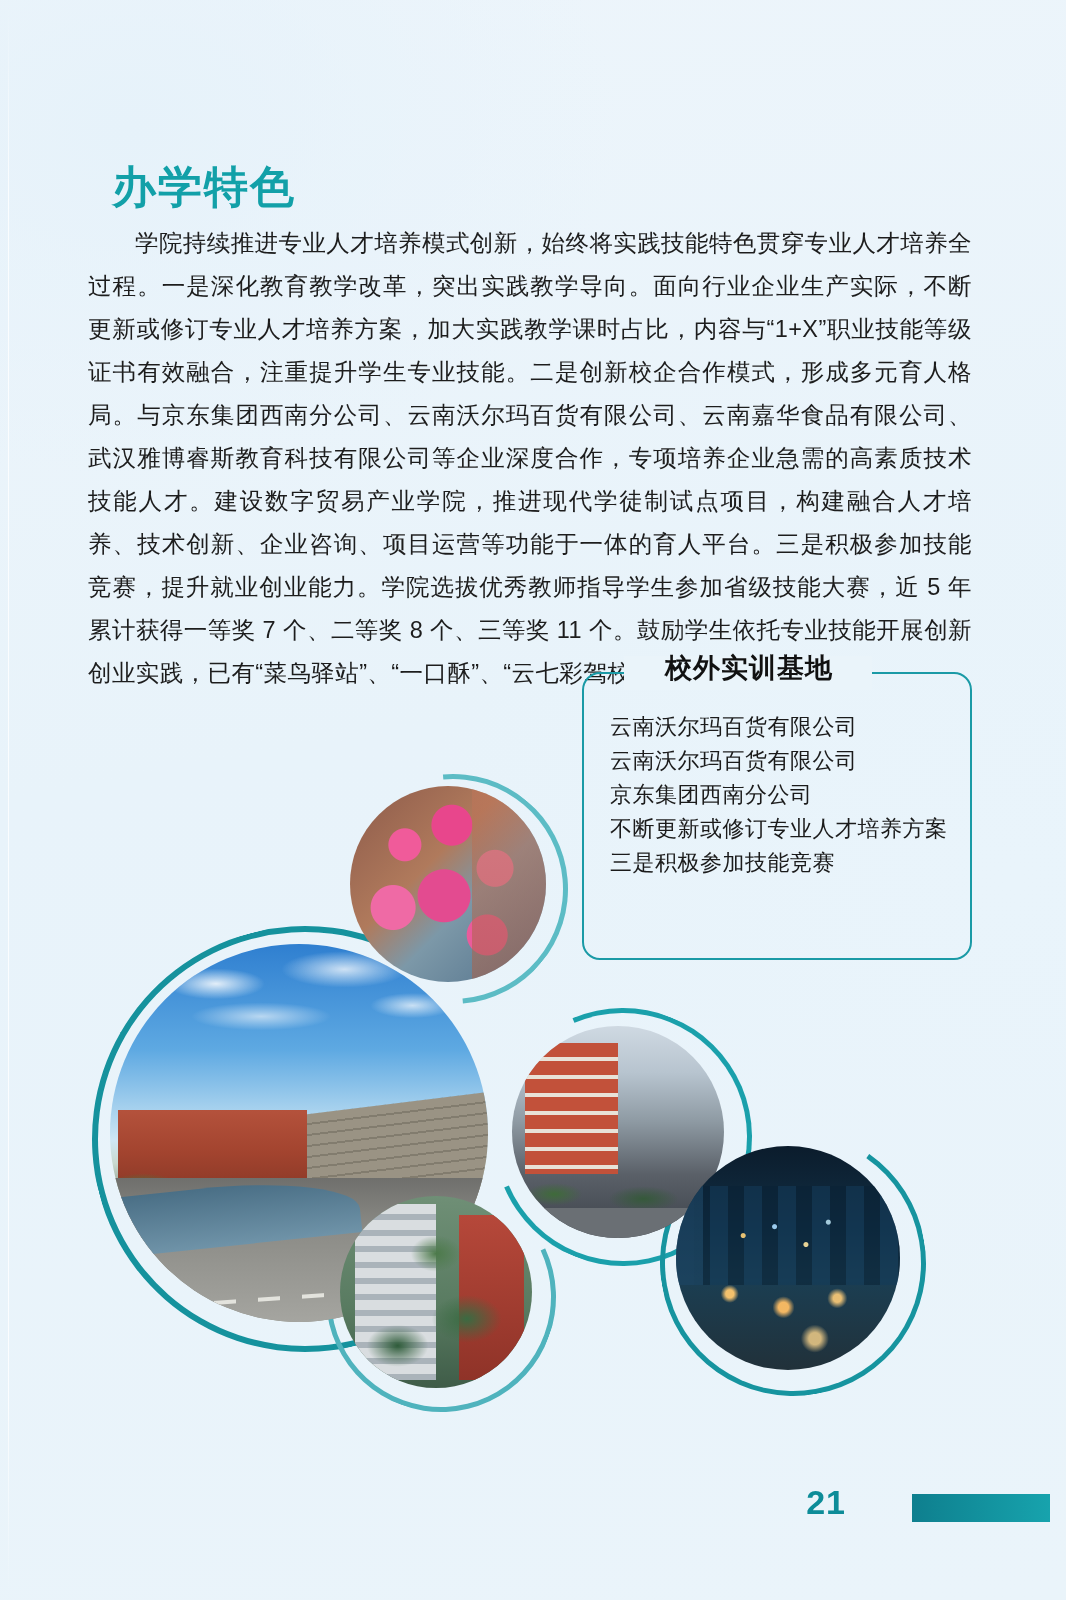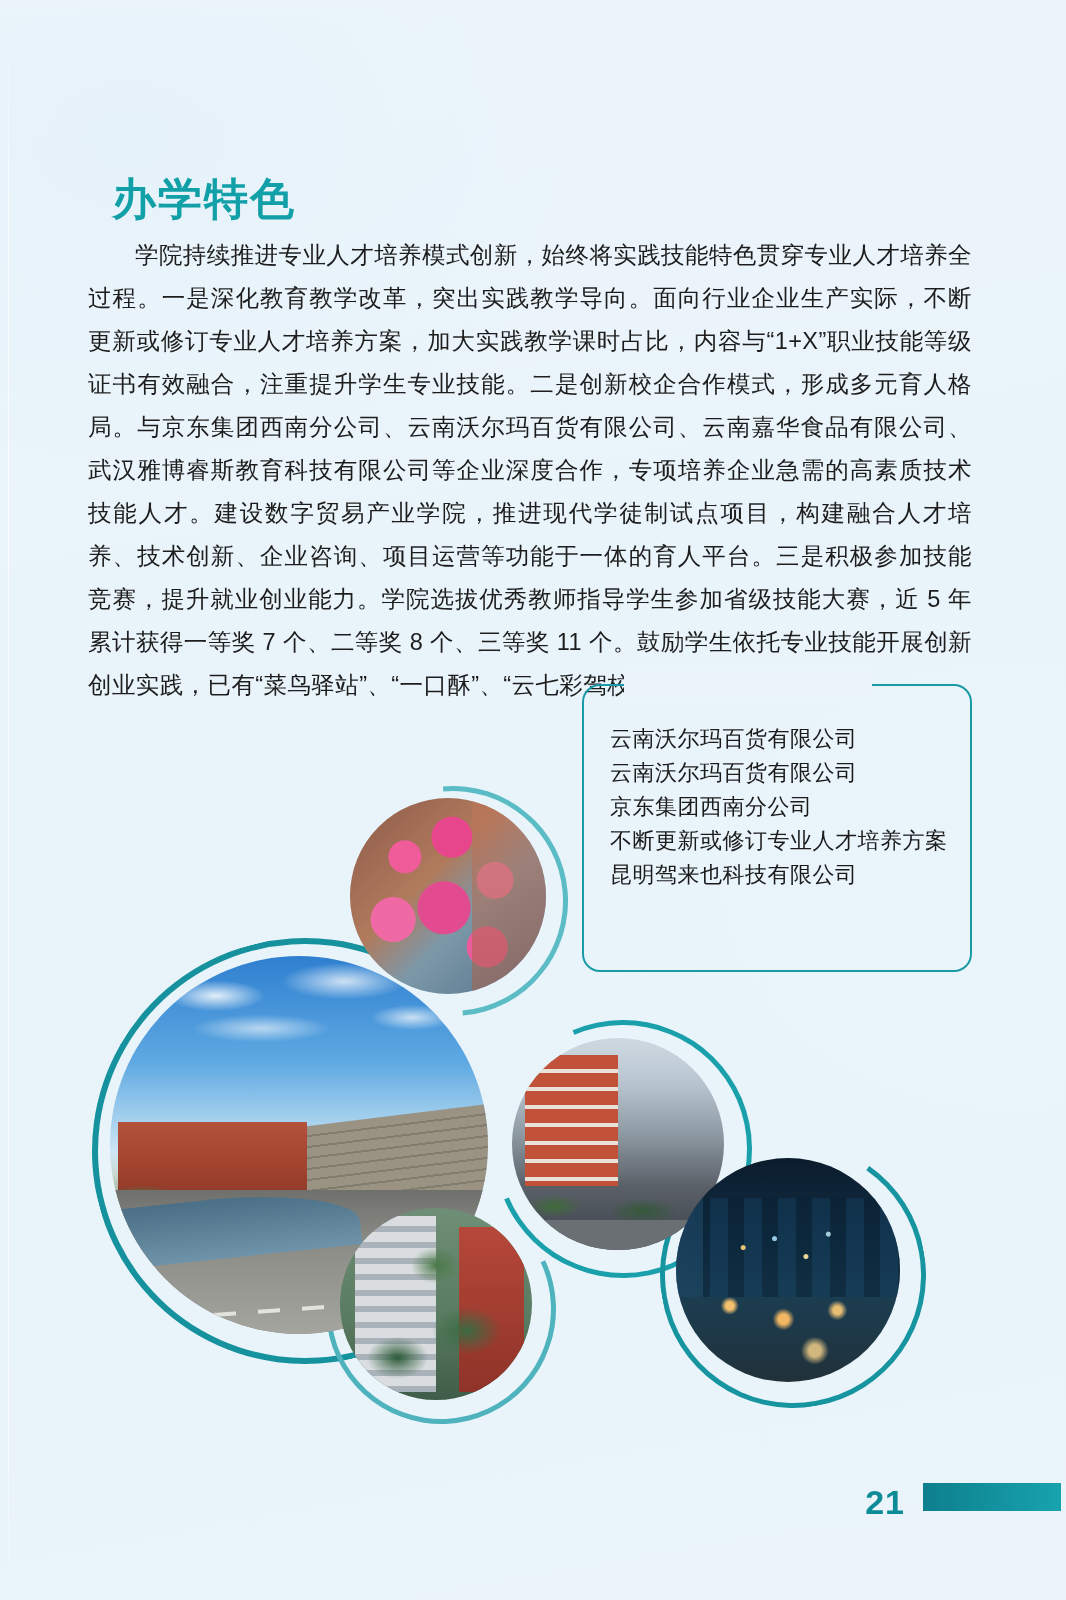--- a/index.html
+++ b/index.html
@@ -16,21 +16,20 @@
   }
 
   
   .page {
     position: absolute;
     inset: 0;
     background:
       radial-gradient(ellipse 700px 500px at 12% 8%, #e6f2fa 0%, rgba(230,242,250,0) 70%),
       radial-gradient(ellipse 900px 700px at 95% 55%, #e9f4fb 0%, rgba(233,244,251,0) 70%),
       linear-gradient(170deg, #edf5fb 0%, #e8f3fa 45%, #eaf4fa 100%);
-    margin-top: 12px;
   }
 
   
   .fold-line {
     position: absolute;
     left: 8px;
     top: 0;
     width: 1px;
     height: 1600px;
     background: linear-gradient(to bottom, rgba(255,255,255,0) 0%, rgba(255,255,255,0.8) 12%, rgba(255,255,255,0.8) 88%, rgba(255,255,255,0) 100%);
@@ -316,24 +315,25 @@
     border-radius: 50%;
     border: 5px solid #5cbcc5;
     border-bottom-color: transparent;
     border-right-color: transparent;
     transform: rotate(130deg);
   }
 
   
   .footer {
     position: absolute;
-    right: 5px;
+    right: 16px;
     bottom: 78px;
     display: flex;
-    align-items: flex-start;
+    align-items: flex-end;
+    gap: 48px;
   }
   .footer .num {
     font-size: 34px;
     font-weight: bold;
     color: #0d8c98;
     margin-right: 18px;
     letter-spacing: 1px;
   }
   .footer .bar {
     width: 138px;
@@ -347,26 +347,27 @@
 <div class="page">
   <div class="fold-line"></div>
 
   <h1 class="heading">办学特色</h1>
 
   <p class="body-text">学院持续推进专业人才培养模式创新，始终将实践技能特色贯穿专业人才培养全过程。一是深化教育教学改革，突出实践教学导向。面向行业企业生产实际，不断更新或修订专业人才培养方案，加大实践教学课时占比，内容与“1+X”职业技能等级证书有效融合，注重提升学生专业技能。二是创新校企合作模式，形成多元育人格局。与京东集团西南分公司、云南沃尔玛百货有限公司、云南嘉华食品有限公司、武汉雅博睿斯教育科技有限公司等企业深度合作，专项培养企业急需的高素质技术技能人才。建设数字贸易产业学院，推进现代学徒制试点项目，构建融合人才培养、技术创新、企业咨询、项目运营等功能于一体的育人平台。三是积极参加技能竞赛，提升就业创业能力。学院选拔优秀教师指导学生参加省级技能大赛，近 5 年累计获得一等奖 7 个、二等奖 8 个、三等奖 11 个。鼓励学生依托专业技能开展创新创业实践，已有“菜鸟驿站”、“一口酥”、“云七彩驾校”等项目落地校园。</p>
 
   <div class="base-card">
     <div class="frame"></div>
     <div class="title-mask"></div>
+    <div class="title">校外实训基地</div>
     <ul class="base-list">
       <li>云南沃尔玛百货有限公司</li>
       <li>云南沃尔玛百货有限公司</li>
       <li>京东集团西南分公司</li>
       <li>不断更新或修订专业人才培养方案</li>
-      <li>昆明驾来也科技有限公司</li>
+      <li>三是积极参加技能竞赛</li>
     </ul>
   </div>
 
   <div class="arc-big"></div>
   <div class="arc-mid"></div>
   <div class="arc-night"></div>
   <div class="arc-trees"></div>
   <div class="arc-blossom"></div>
 
   <div class="photo photo-road">

